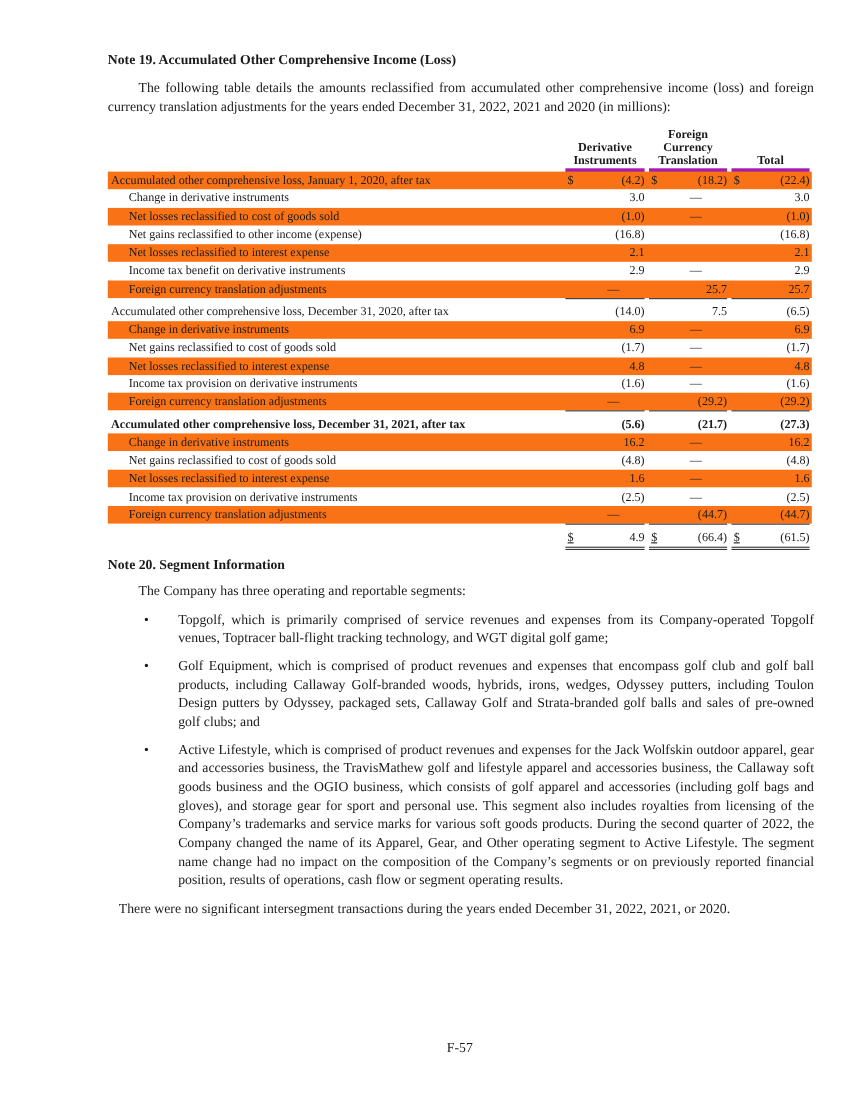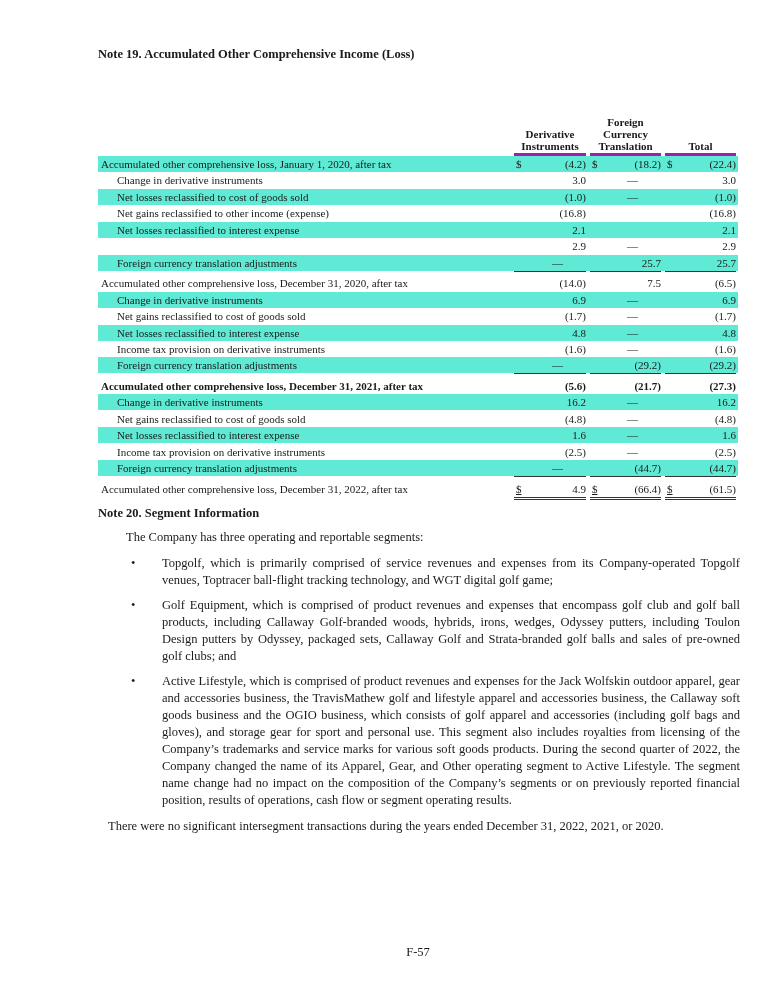--- a/index.html
+++ b/index.html
@@ -10,21 +10,21 @@
   .intro { position: absolute; left: 64px; top: 72px; width: 642px; font-size: 12.5px; line-height: 17px;
            text-align: justify; text-indent: 28px; }
   
   .tbl { position: absolute; left: 64px; top: 114px; width: 640px; }
   .hdr { position: absolute; top: 0; font-size: 11px; font-weight: bold; text-align: center; line-height: 12px;
          border-bottom: 4px solid #a21caf; padding-bottom: 1px; }
   .hdr.c1 { left: 416px; width: 72px; top: 14px; }
   .hdr.c2 { left: 492px; width: 71px; top: 2px; }
   .hdr.c3 { left: 567px; width: 71px; top: 26px; }
   .row { position: absolute; left: 0; width: 640px; height: 16px; font-size: 11px; line-height: 16px; }
-  .row.shade { background: #5eead4; }
+  .row.shade { background: #f97316; }
   .row .lbl { position: absolute; left: 3px; top: 0; white-space: nowrap; }
   .row.sub .lbl { left: 19px; }
   .cell { position: absolute; top: 0; height: 16px; }
   .cell .dol { position: absolute; left: 2px; top: 0; }
   .cell .val { position: absolute; right: 0; top: 0; text-align: right; white-space: nowrap; }
   .cell.d { left: 416px; width: 72px; }
   .cell.f { left: 492px; width: 71px; }
   .cell.t { left: 567px; width: 71px; }
   .cell.dash .val { right: 23px; }
   .cell.under { border-bottom: 1px solid #333; }
@@ -36,20 +36,21 @@
   .bullet .dot { position: absolute; left: 33px; top: 0; }
   .bullet .txt { position: absolute; left: 64px; width: 578px; text-align: justify; }
   .closing { position: absolute; left: 74px; top: 819px; font-size: 12.5px; }
   .footer { position: absolute; left: 0; width: 768px; top: 945px; text-align: center; font-size: 12.5px; }
 </style>
 </head>
 <body>
 
 <div class="page">
   <div class="note-title">Note 19. Accumulated Other Comprehensive Income (Loss)</div>
+  <div class="intro">The following table details the amounts reclassified from accumulated other comprehensive income (loss) and foreign currency translation adjustments for the years ended December 31, 2022, 2021 and 2020 (in millions):</div>
 
   <div class="tbl">
     <div class="hdr c1">Derivative Instruments</div>
     <div class="hdr c2">Foreign Currency Translation</div>
     <div class="hdr c3">Total</div>
     <div id="rows">
         <div class="row shade" style="top: 42px;">
           <span class="lbl">Accumulated other comprehensive loss, January 1, 2020, after tax</span>
           <div class="cell d">
             <span class="dol">$</span>
@@ -106,20 +107,21 @@
             <span class="val">2.1</span>
           </div>
           <div class="cell f">
             <span class="val"></span>
           </div>
           <div class="cell t">
             <span class="val">2.1</span>
           </div>
         </div>
         <div class="row sub" style="top: 124.25px;">
+          <span class="lbl">Income tax benefit on derivative instruments</span>
           <div class="cell d">
             <span class="val">2.9</span>
           </div>
           <div class="cell f dash">
             <span class="val">—</span>
           </div>
           <div class="cell t">
             <span class="val">2.9</span>
           </div>
         </div>
@@ -273,21 +275,20 @@
             <span class="val">—</span>
           </div>
           <div class="cell f under">
             <span class="val">(44.7)</span>
           </div>
           <div class="cell t under">
             <span class="val">(44.7)</span>
           </div>
         </div>
         <div class="row" style="top: 366.55px;">
-          <span class="lbl">Accumulated other comprehensive loss, December 31, 2022, after tax</span>
           <div class="cell d dbl">
             <span class="dol" style="text-decoration: underline;">$</span>
             <span class="val">4.9</span>
           </div>
           <div class="cell f dbl">
             <span class="dol" style="text-decoration: underline;">$</span>
             <span class="val">(66.4)</span>
           </div>
           <div class="cell t dbl">
             <span class="dol" style="text-decoration: underline;">$</span>

